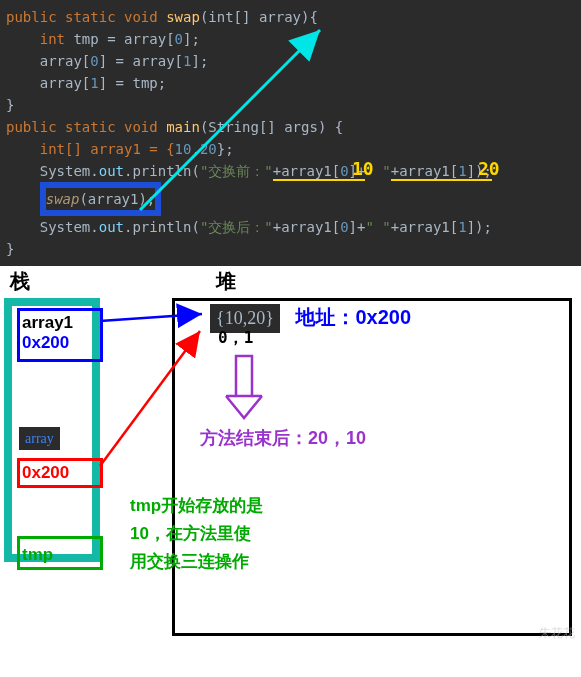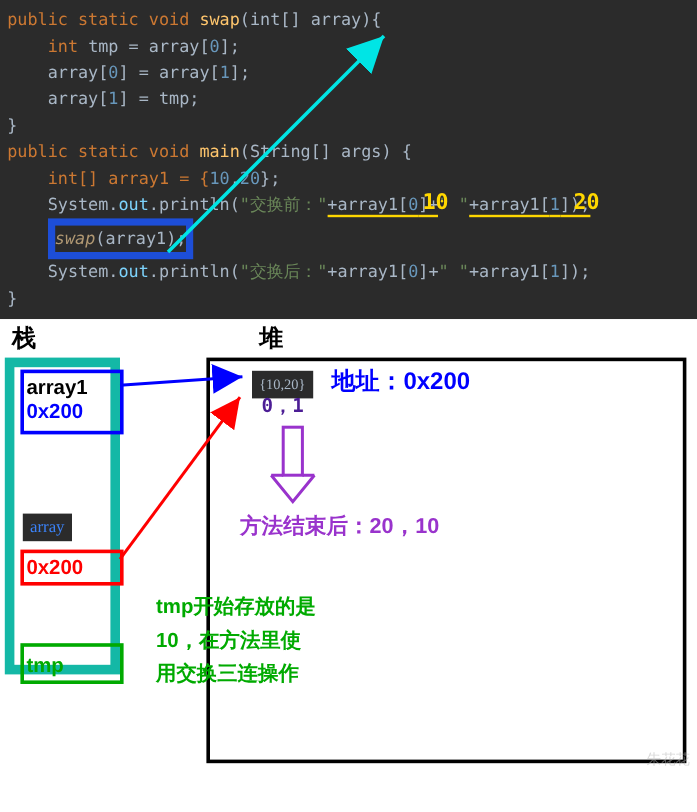--- a/index.html
+++ b/index.html
@@ -28,23 +28,23 @@
 
   .stack-cell { position: absolute; left: 5px; width: 86px; border: 3px solid; padding: 2px; text-align: left; font-size: 17px; font-weight: bold; font-family: Arial, sans-serif; }
   .cell-array1 { top: 2px; border-color: #0000ff; color: #000; height: 54px; }
   .cell-array1 .addr { color: #0000ff; }
   .cell-array { top: 120px; border: none; }
   .cell-array .tag { background: #2b2b2b; color: #3b82f6; padding: 4px 6px; font-family: Consolas; font-weight: normal; font-size: 14px; }
   .cell-0x200b { top: 152px; border-color: #ff0000; color: #ff0000; height: 30px; }
   .cell-tmp { top: 230px; border-color: #00aa00; color: #00aa00; height: 34px; line-height: 28px; }
 
   .heap-content { position: absolute; top: 38px; left: 210px; }
-  .heap-array { background: #2b2b2b; color: #a9b7c6; padding: 4px 6px; font-family: Consolas; font-size: 12px; display: inline-block; }
+  .heap-array { background: #2b2b2b; color: #a9b7c6; padding: 4px 6px; font-family: Consolas; font-size: 18px; display: inline-block; }
   .heap-addr { color: #0000ff; font-weight: bold; font-size: 20px; font-family: 'Microsoft YaHei', sans-serif; margin-left: 6px; }
-  .heap-indices { position: absolute; top: 62px; left: 218px; color: #4c1d95; font-weight: bold; font-size: 16px; }
+  .heap-indices { position: absolute; top: 62px; left: 218px; color: #000000; font-weight: bold; font-size: 16px; }
   .heap-result { position: absolute; top: 160px; left: 200px; color: #9933cc; font-weight: bold; font-size: 18px; font-family: 'Microsoft YaHei', sans-serif; }
   .tmp-note { position: absolute; top: 226px; left: 130px; color: #00aa00; font-weight: bold; font-size: 17px; font-family: 'Microsoft YaHei', sans-serif; line-height: 28px; }
 
   .svg-overlay { position: absolute; top: 0; left: 0; pointer-events: none; }
   .watermark { position: absolute; bottom: 4px; right: 6px; color: rgba(180,180,180,0.5); font-size: 12px; font-family: 'Microsoft YaHei', sans-serif; }
 </style>
 </head>
 <body>
 
 <div class="code-block">

